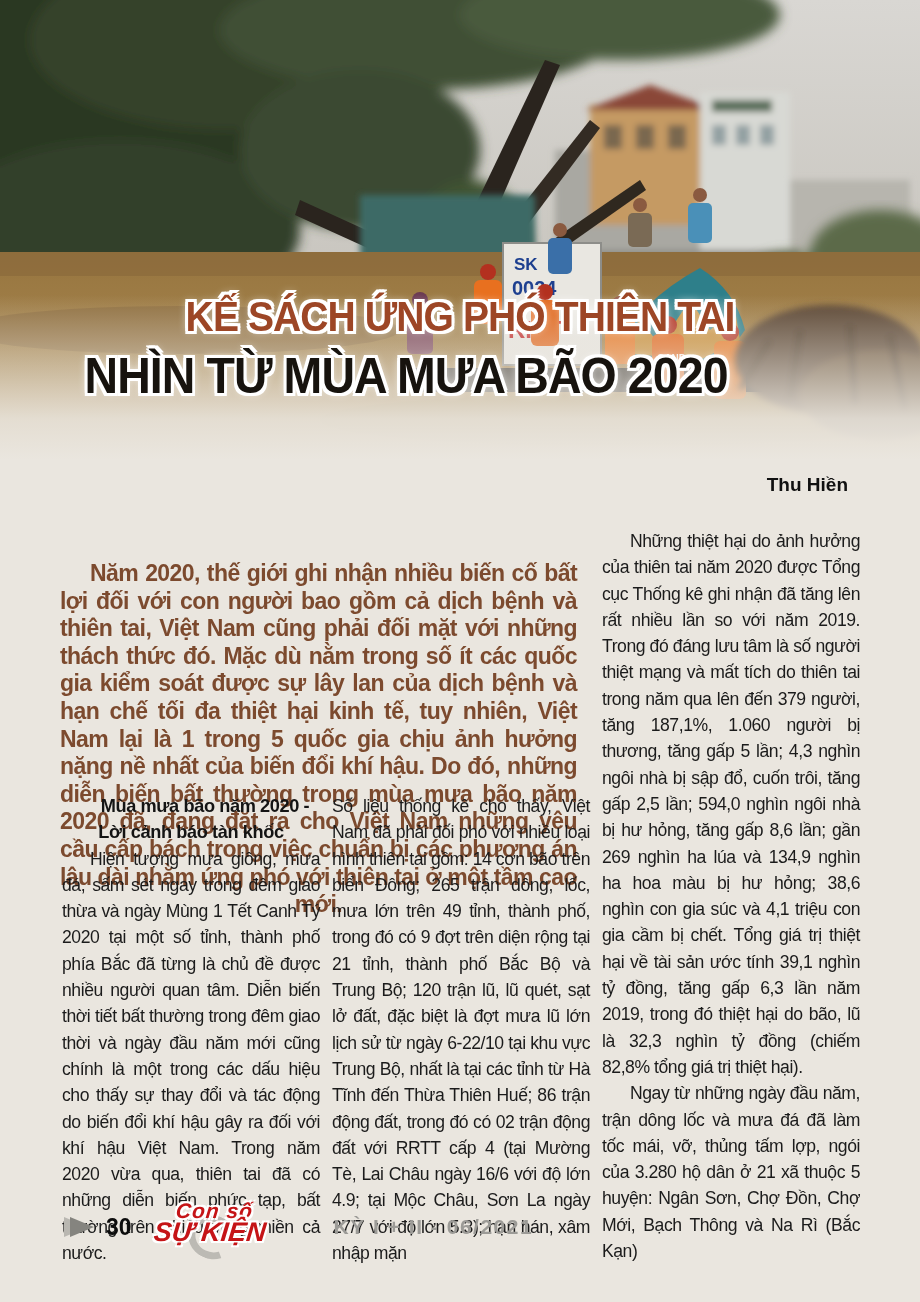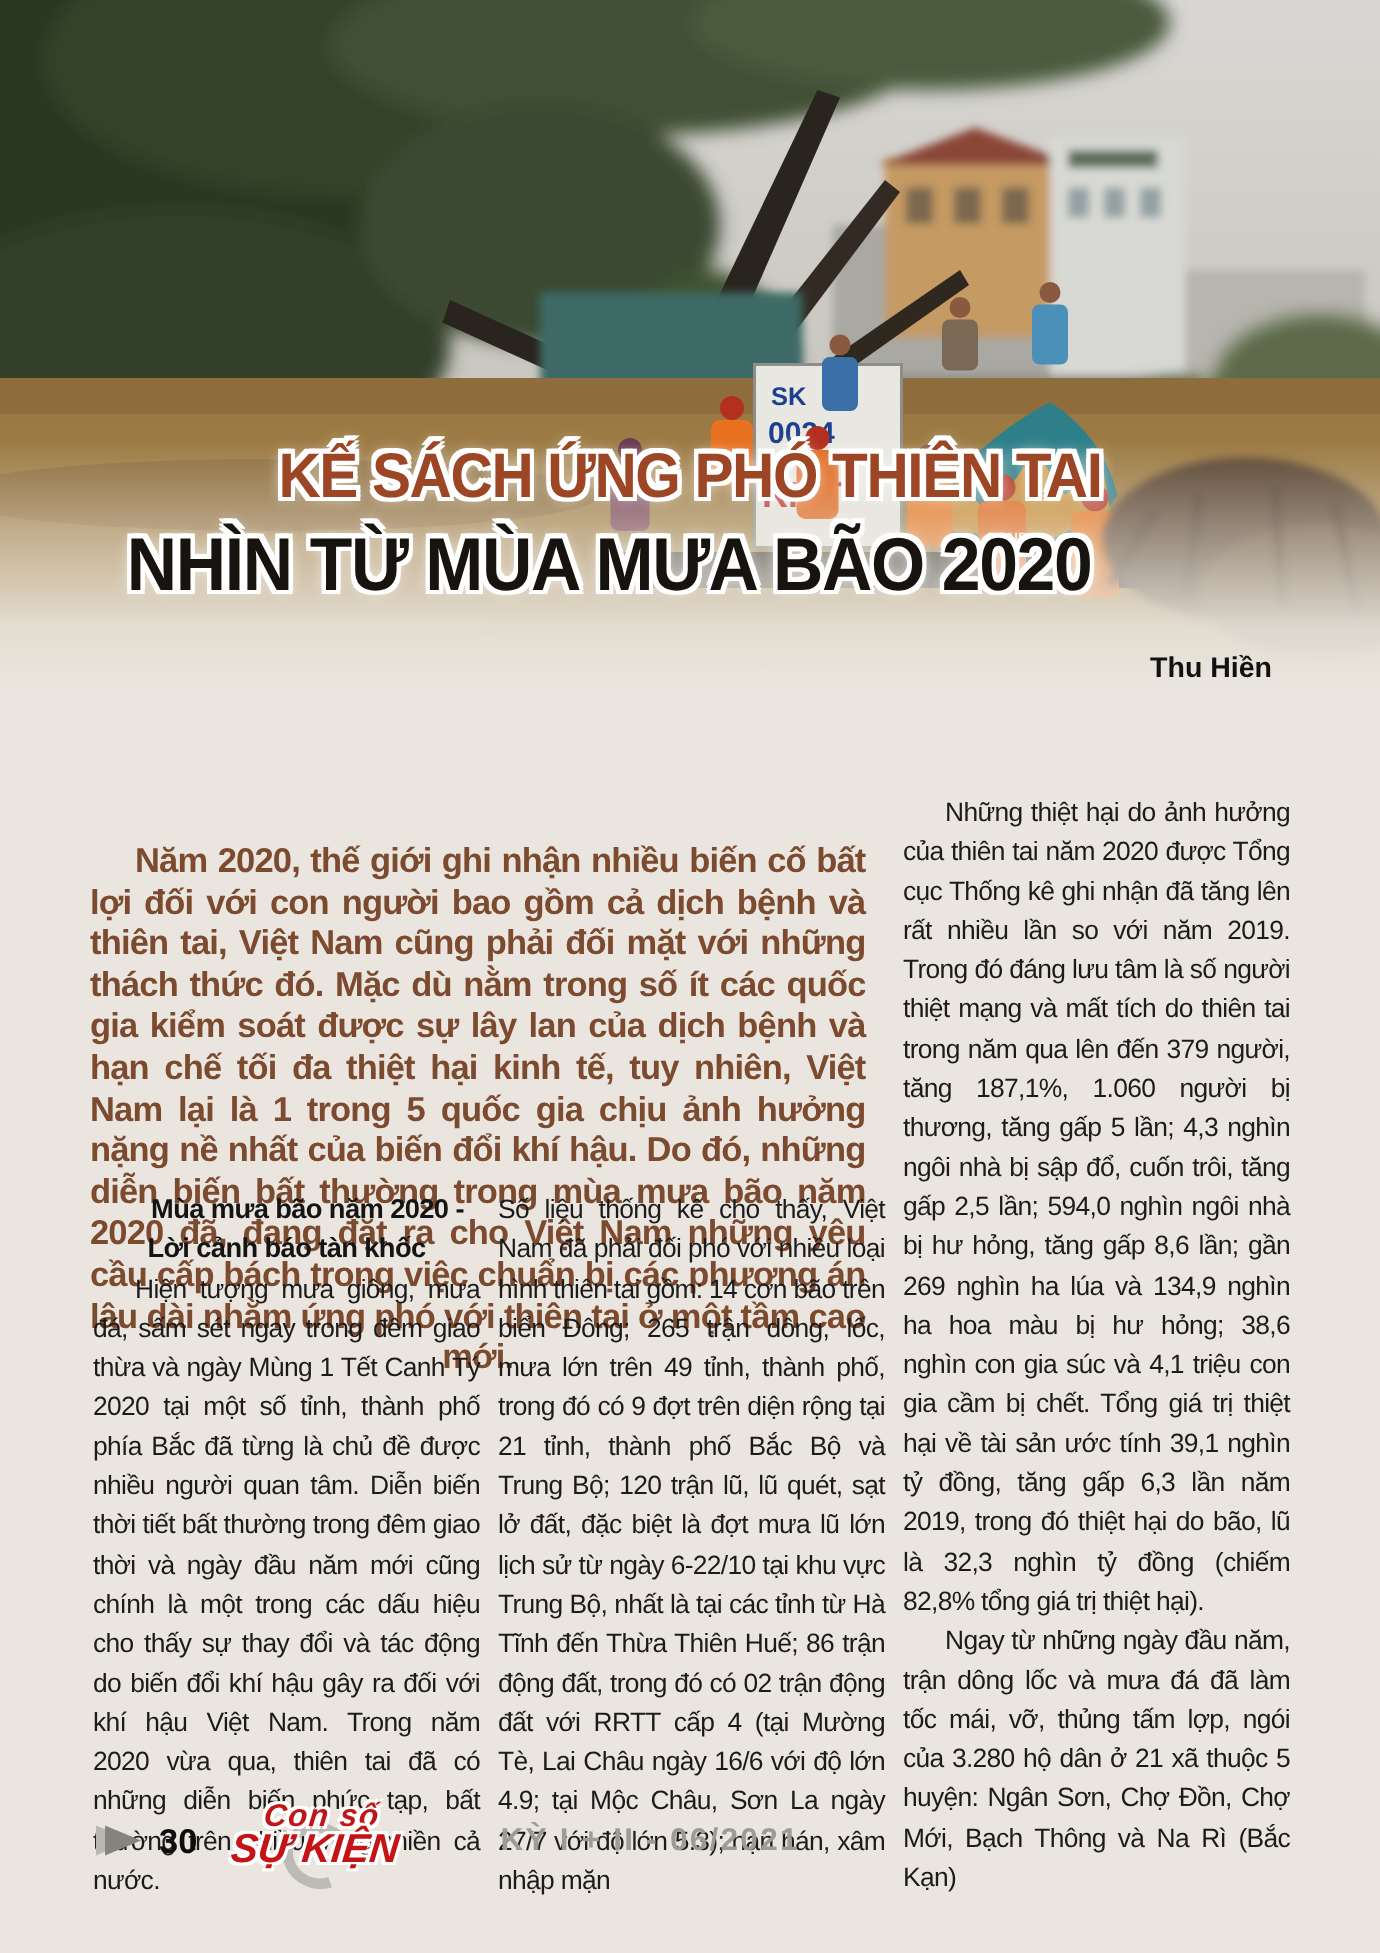--- a/index.html
+++ b/index.html
@@ -12,21 +12,21 @@
   
   .title-line{position:absolute;left:0;width:920px;text-align:center;font-weight:bold;
               white-space:nowrap;z-index:5;
               text-shadow:-3px -3px 0 #fff,0 -3px 0 #fff,3px -3px 0 #fff,-3px 0 0 #fff,
                           3px 0 0 #fff,-3px 3px 0 #fff,0 3px 0 #fff,3px 3px 0 #fff,
                           0 0 10px rgba(255,255,255,.95);}
   .title-1{top:293px;font-size:42px;color:#9d4626;letter-spacing:-1px;transform:scaleX(.93);}
   .title-2{top:347px;font-size:50px;color:#17130e;letter-spacing:-1px;
            transform:scaleX(.93) translateX(-58px);}
 
-  .author{position:absolute;top:435px;right:72px;font-size:19px;font-weight:bold;color:#111;z-index:5;}
+  .author{position:absolute;top:474px;right:72px;font-size:19px;font-weight:bold;color:#111;z-index:5;}
 
   
   .intro{position:absolute;left:60px;top:560px;width:517px;
          font-size:23px;line-height:27.6px;font-weight:bold;color:#7c4a2e;
          letter-spacing:-0.55px;text-align:justify;text-align-last:center;text-indent:30px;}
 
   
   .col{position:absolute;font-size:17.6px;line-height:26.3px;color:#1b1b1b;
        letter-spacing:-0.45px;text-align:justify;}
   .col p{margin:0;}

